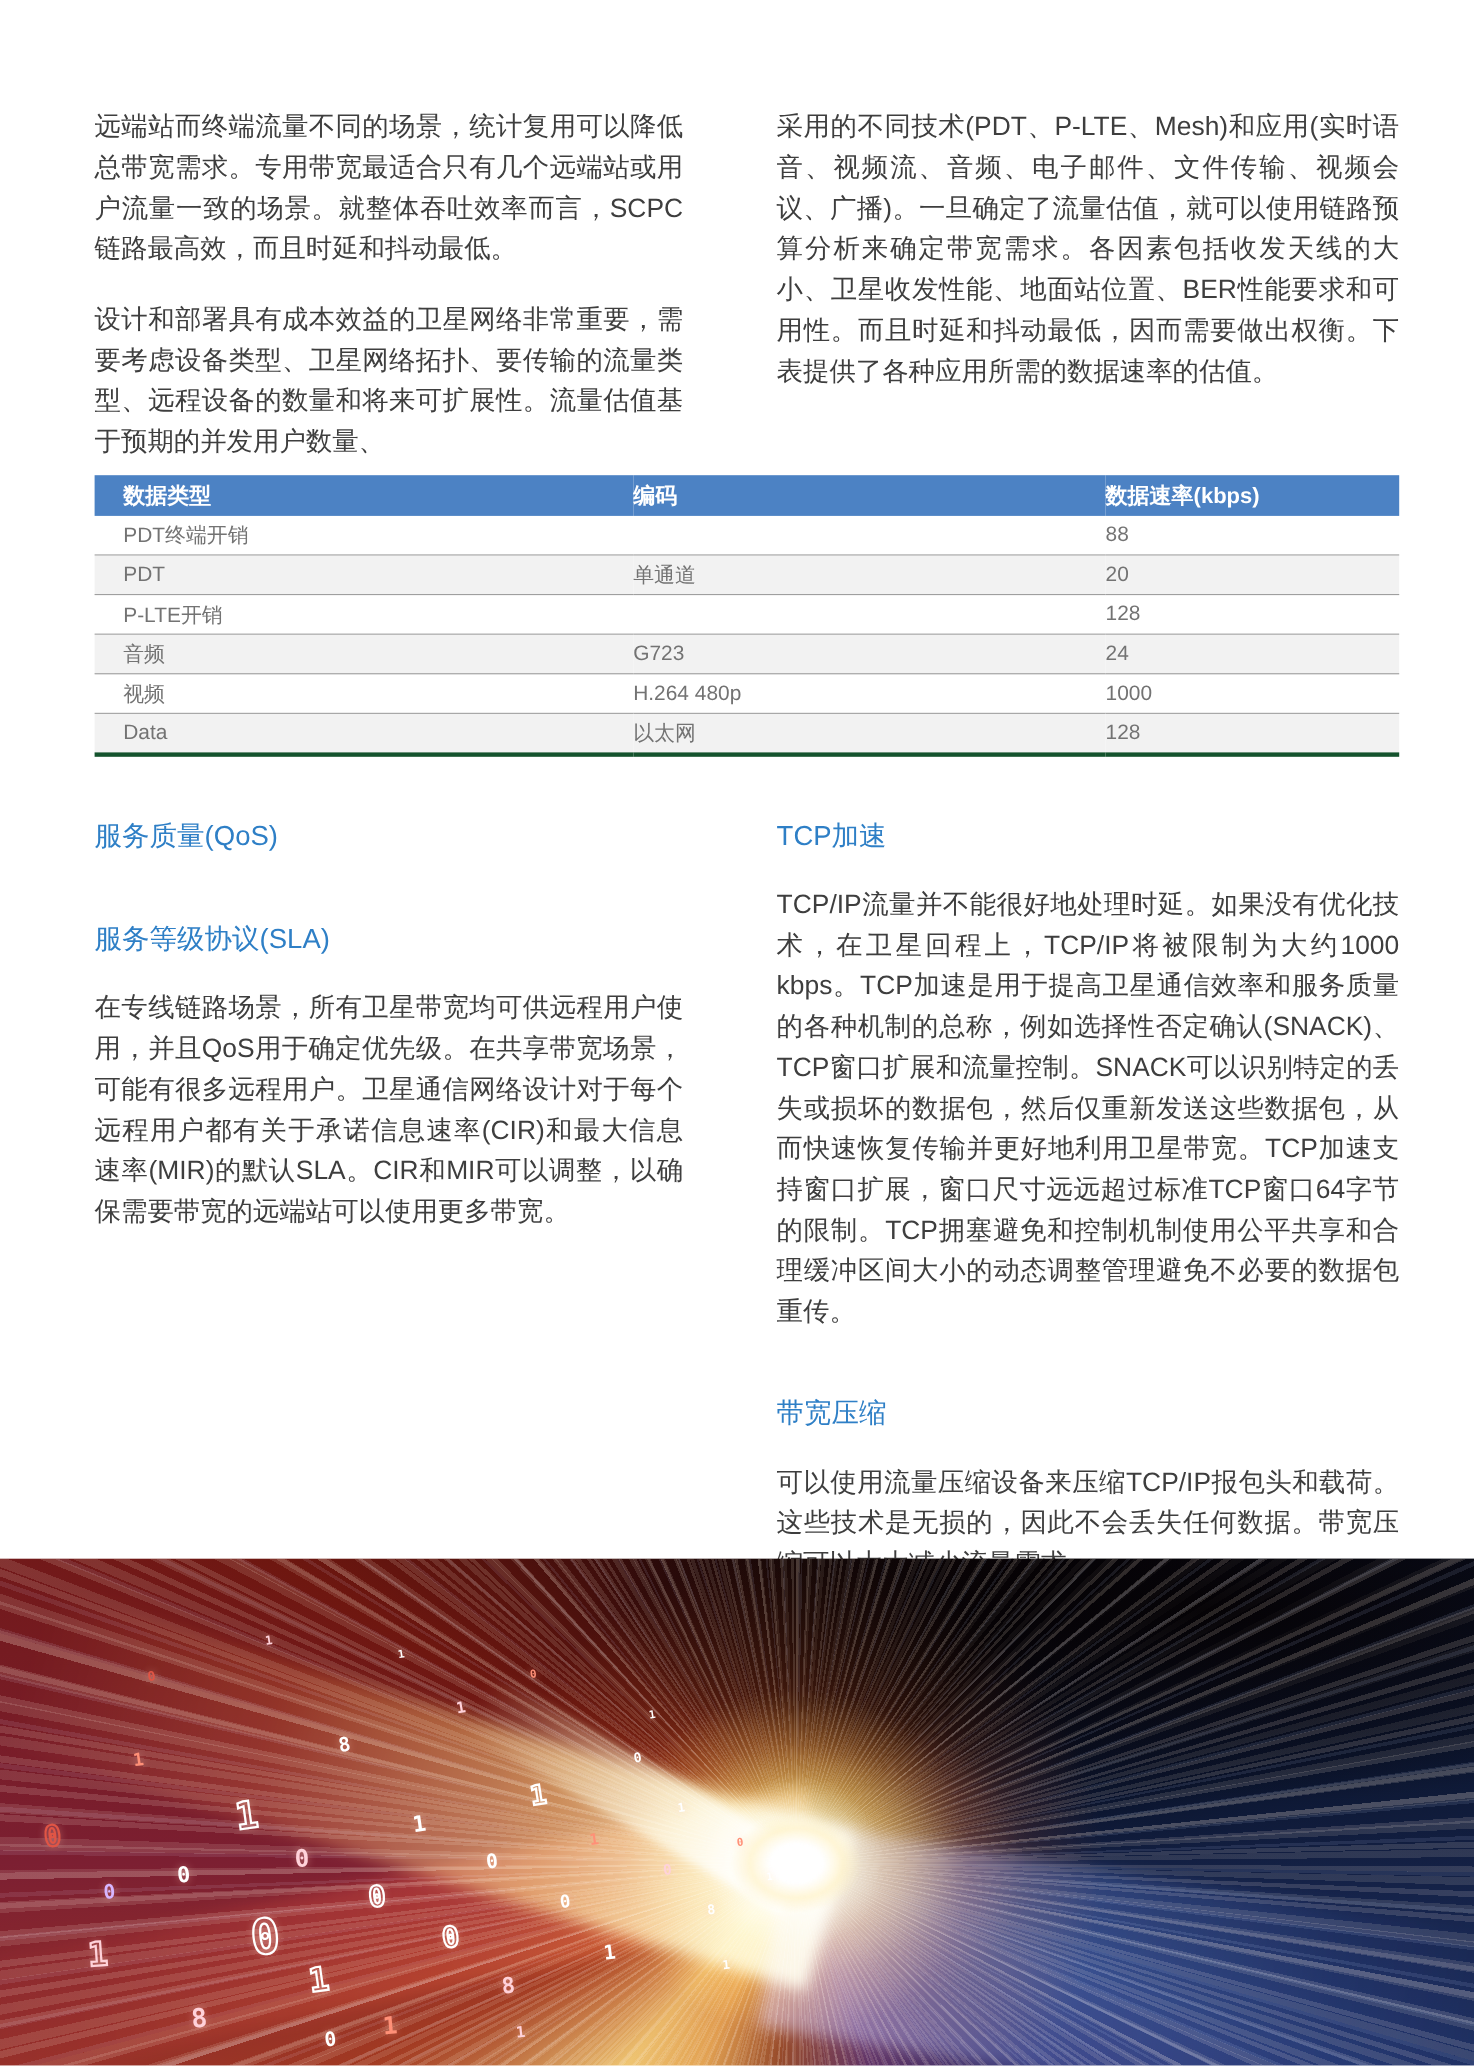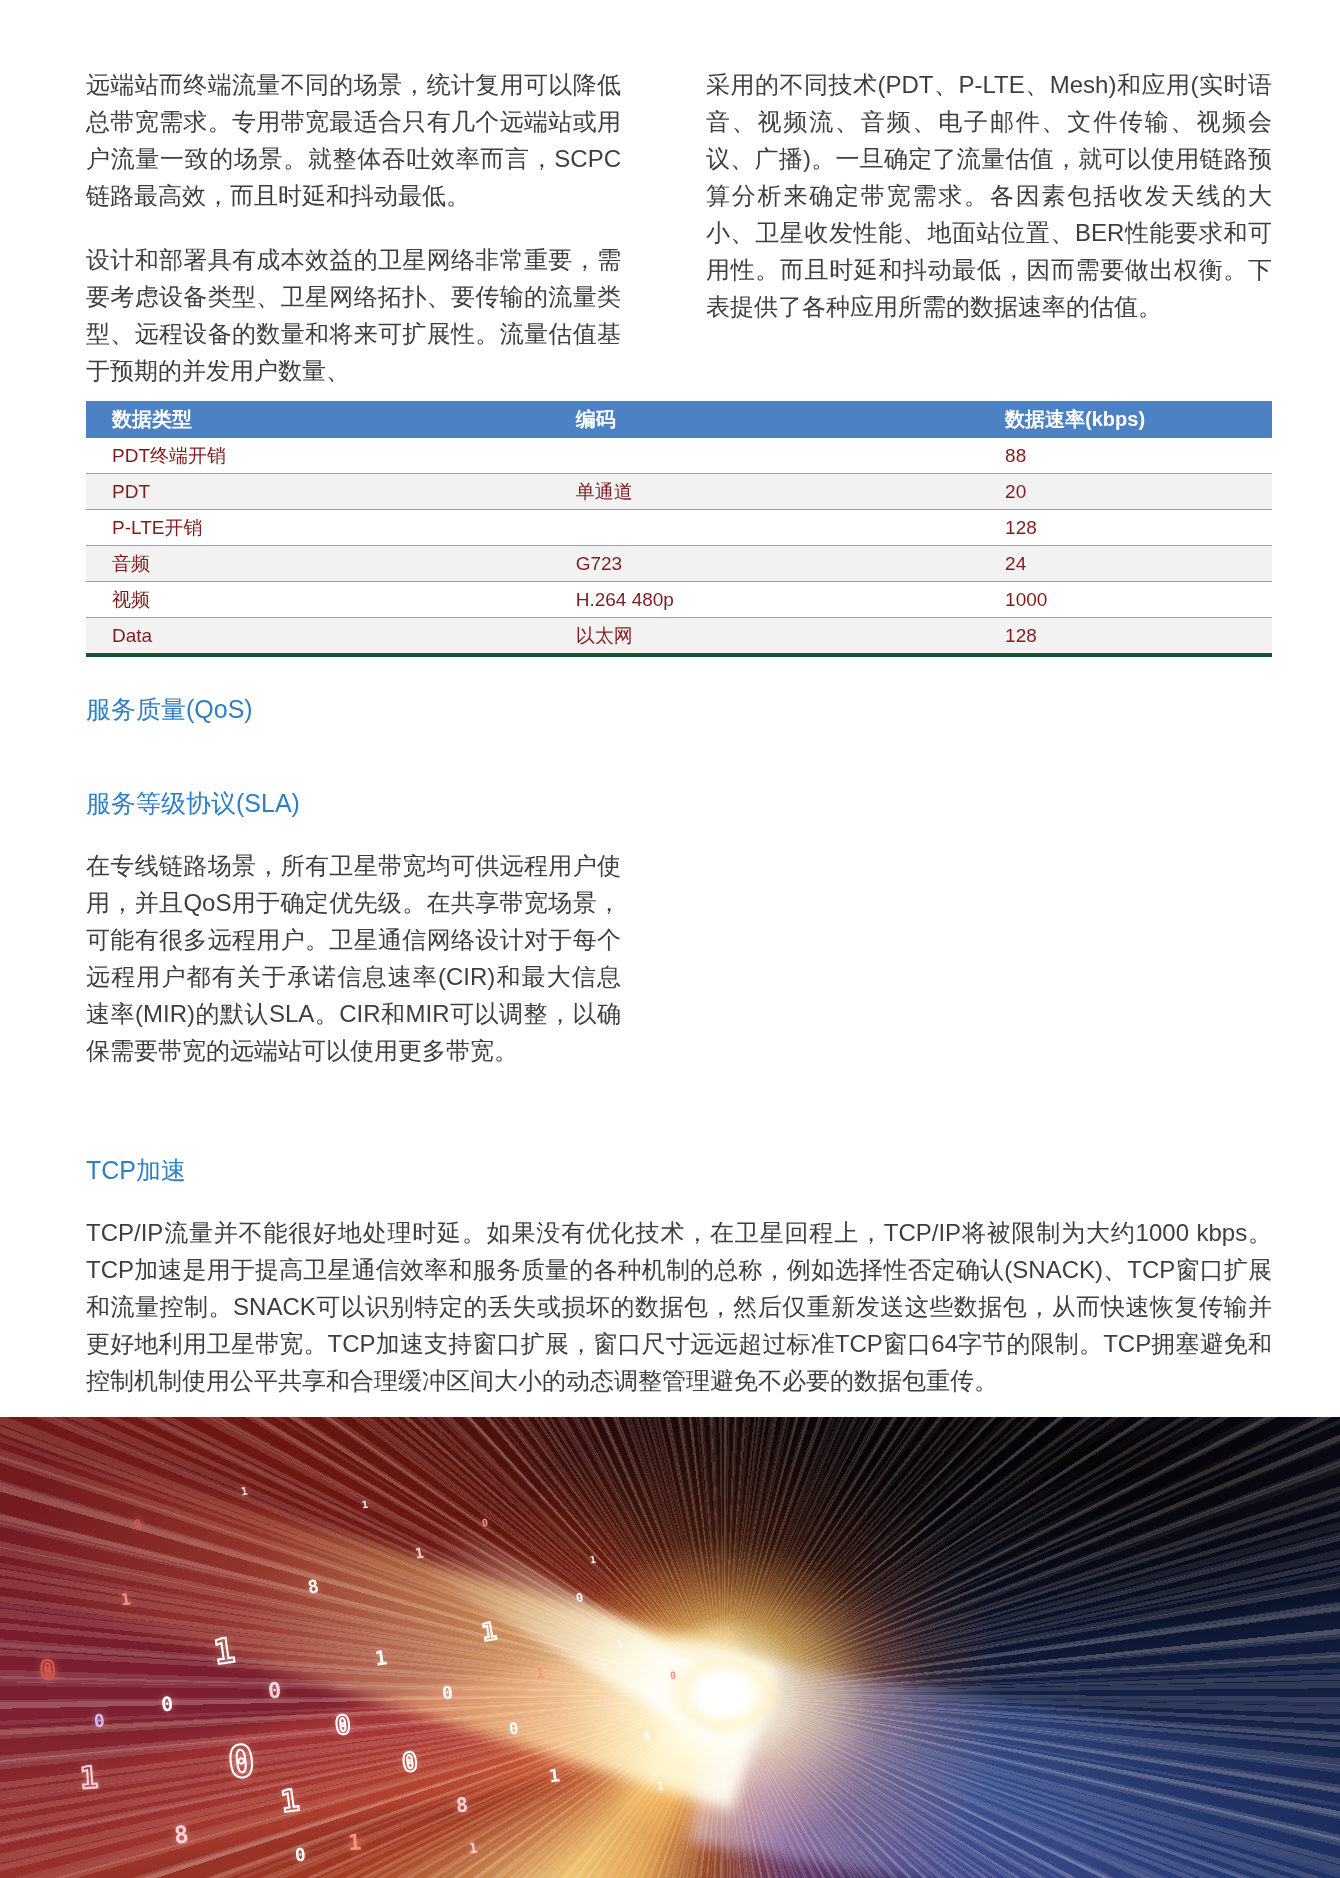--- a/index.html
+++ b/index.html
@@ -1,43 +1,43 @@
 <!DOCTYPE html>
 <html><head>
 <meta charset="utf-8">
 <style>
   html,body { margin:0; padding:0; background:#ffffff; }
   .page {
     position:relative; width:1340px; height:1878px; overflow:hidden;
-    background:#ffffff; box-sizing:border-box; padding:66px 68px 0 86px;
+    background:#ffffff; box-sizing:border-box; padding:97px 68px 0 86px;
     font-family:"Liberation Sans","DejaVu Sans",sans-serif; color:#3e3e3e;
   }
   
   .two-col { display:flex; gap:85px; }
   .col-l { width:535px; flex:none; }
   .col-r { flex:1; min-width:0; }
   p.body { margin:0; font-size:24px; line-height:37px; text-align:justify; color:#3e3e3e; }
   .intro p.body + p.body { margin-top:27px; }
   .u { text-decoration:underline; text-underline-offset:5px; }
   
   table.rates { width:100%; border-collapse:collapse; margin-top:12px; table-layout:fixed; }
   table.rates thead th {
     background:#4c82c4; color:#ffffff; font-weight:bold; font-size:20px;
     height:37px; text-align:left; padding:0;
   }
   table.rates .c1 { width:40%; padding-left:26px; }
   table.rates .c2 { width:37%; }
   table.rates .c3 { width:23%; }
-  table.rates tbody td { height:35px; padding:0; font-size:19px; color:#7f1d1d; border-bottom:1px solid #9f9f9f; }
+  table.rates tbody td { height:35px; padding:0; font-size:19px; color:#737373; border-bottom:1px solid #9f9f9f; }
   table.rates tbody tr:nth-child(even) { background:#f2f2f2; }
   table.rates tbody tr:last-child td { border-bottom:4px solid #14532d; }
   .caption { margin:26px 0 0 0; text-align:center; font-size:19px; font-weight:bold; color:#4b4b4b; }
   
   h1.howto { margin:18px 0 0 0; font-size:38px; line-height:44px; color:#2c80d0; font-weight:bold; letter-spacing:1px; }
-  .sec-cols { margin-top:36px;flex-direction:column; }
+  .sec-cols { margin-top:56px; }
   h2.sub { margin:0; font-size:25px; line-height:32px; color:#2e7fc6; font-weight:normal; }
   .sec p.body { margin-top:28px; }
   .gap-l { margin-top:62px; }
   .gap-r { margin-top:58px; }
   
   .photo {
     position:absolute; left:0; right:0; bottom:0; height:461px; overflow:hidden;
     background-color:#060307;
     background:
       radial-gradient(ellipse 60% 55% at 82% 10%, rgba(5,2,4,.92), rgba(5,2,4,0) 70%),

